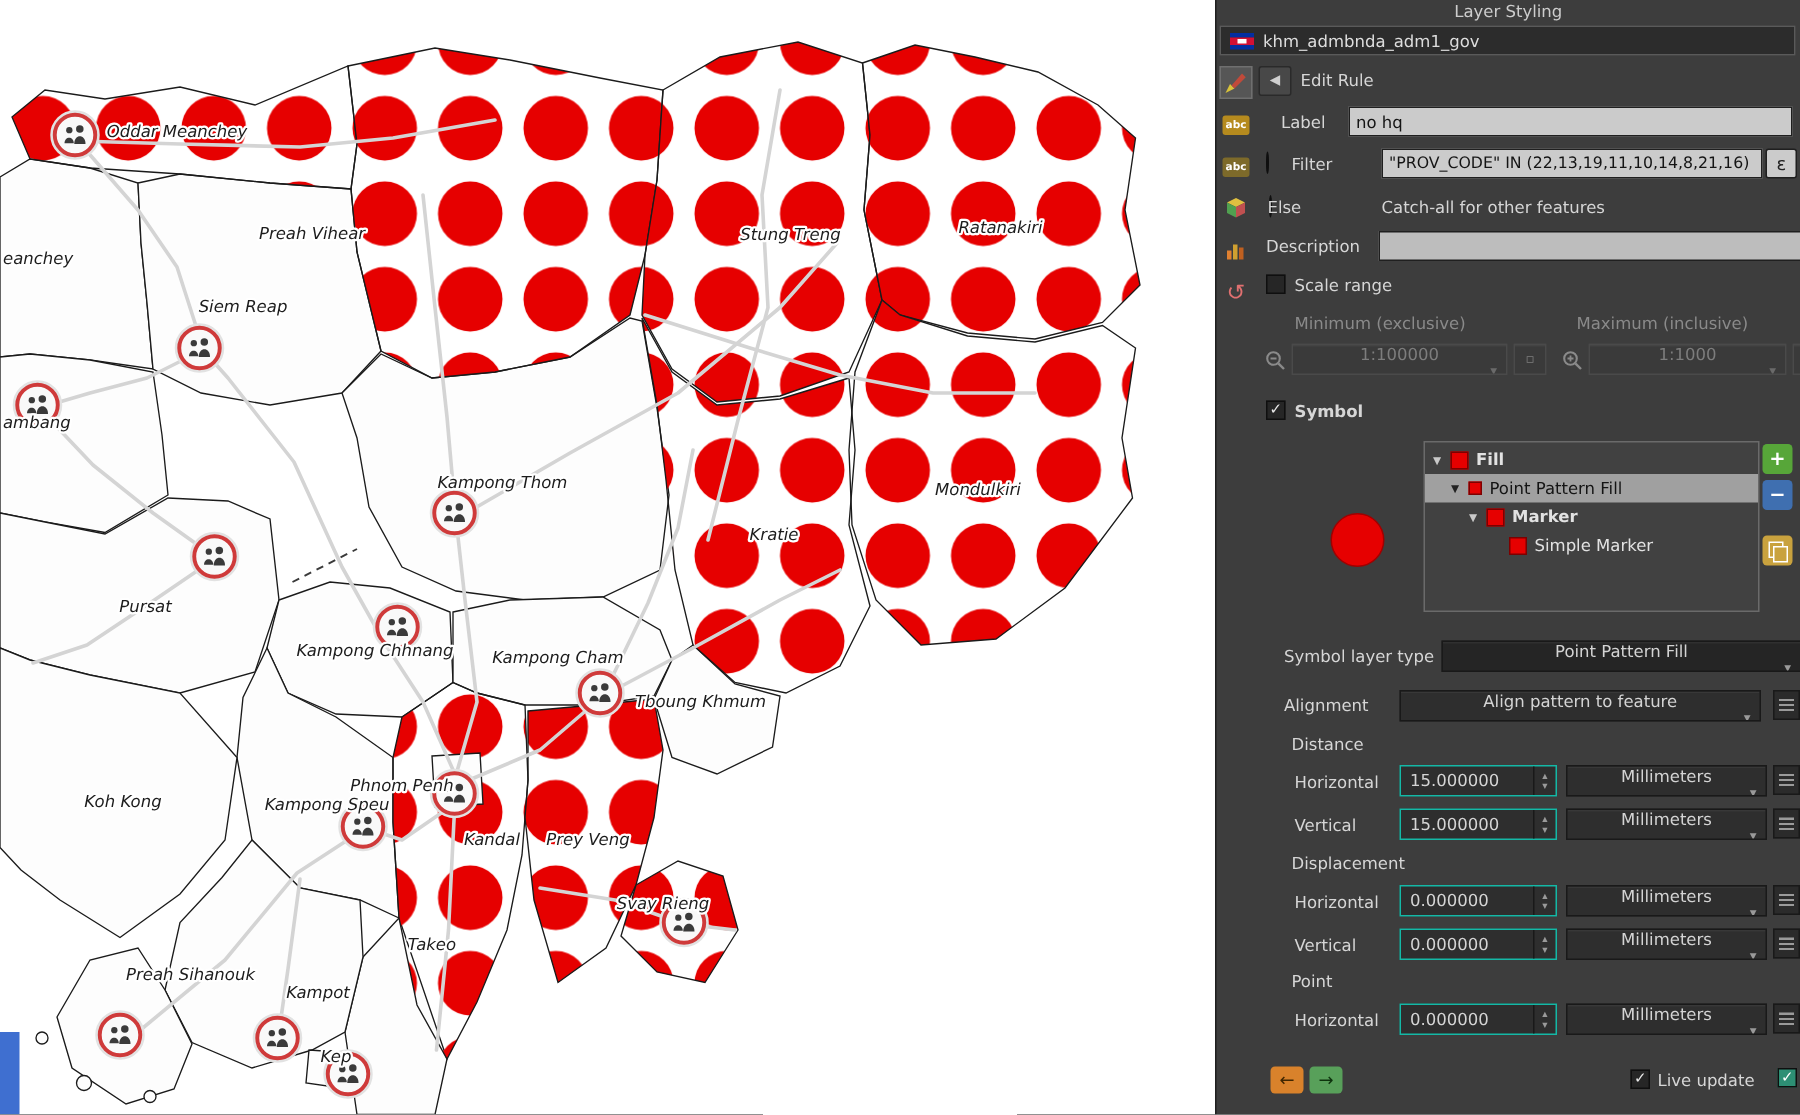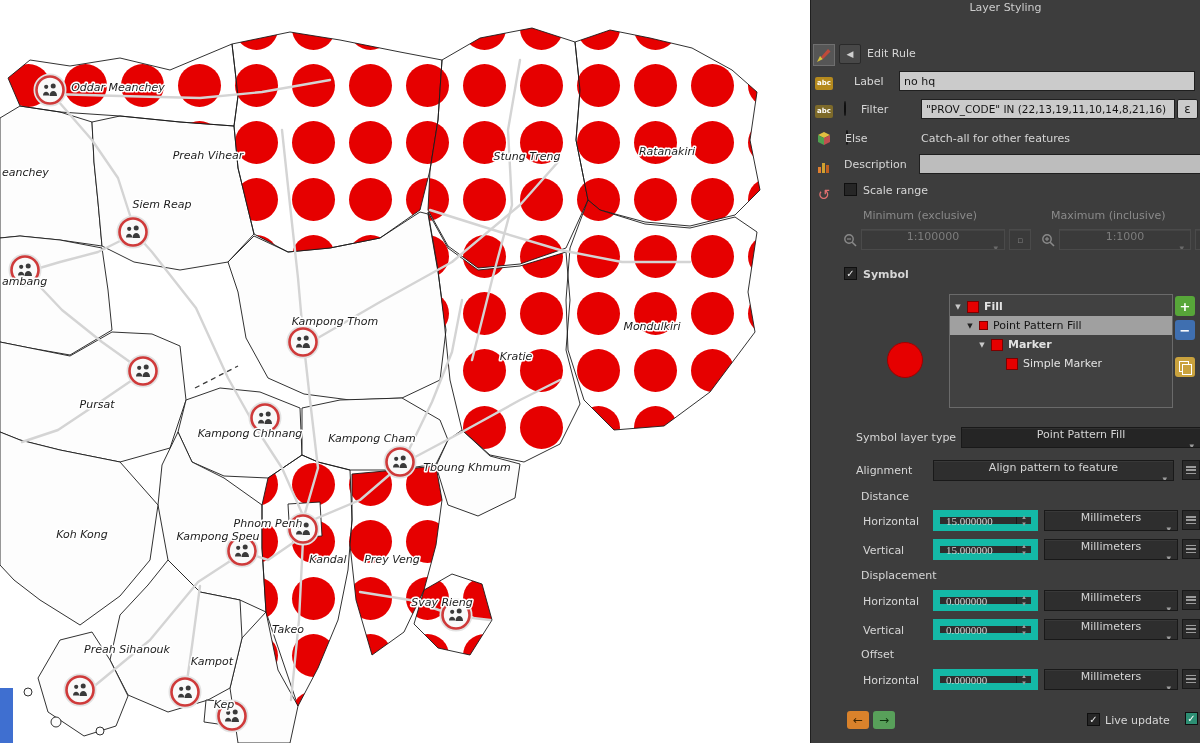--- a/index.html
+++ b/index.html
@@ -33,21 +33,21 @@
   .cb.teal{background:#2d8f74;color:#fff;}
   .radio{width:12px;height:12px;border-radius:50%;background:#262626;border:1px solid #0f0f0f;box-sizing:border-box;position:relative;}
   .radio.on::after{content:"";position:absolute;inset:3px;border-radius:50%;background:#dcdcdc;}
   .lbl{color:#d6d6d6;}
   .lbl.dim{color:#8a8a8a;}
   .sect{color:#d6d6d6;}
   .combo{background:#2e2e2e;border:1px solid #191919;color:#d4d4d4;height:21px;display:flex;align-items:center;padding:0 6px;box-sizing:border-box;box-shadow:inset 0 1px 0 rgba(255,255,255,0.05);white-space:nowrap;overflow:hidden;flex-direction:column;}
   .combo .arrow{margin-left:auto;color:#9a9a9a;font-size:9px;padding-left:6px;}
   .combo.disabled{background:#3a3a3a;border-color:#4a4a4a;color:#7d7d7d;}
   .combo.disabled .arrow{color:#6a6a6a;}
-  .spin{background:#2e2e2e;border:7px solid #14b8a6;color:#d4d4d4;height:21px;display:flex;align-items:center;padding:0 0 0 6px;box-sizing:border-box;font-family:Liberation Serif, serif;}
+  .spin{background:#2e2e2e;border:1px solid #14b8a6;color:#d4d4d4;height:21px;display:flex;align-items:center;padding:0 0 0 6px;box-sizing:border-box;}
   .spin .val{flex:1;overflow:hidden;white-space:nowrap;}
   .spin .btns{width:14px;height:100%;border-left:1px solid #191919;display:flex;flex-direction:column;align-items:center;justify-content:center;color:#9a9a9a;font-size:7px;line-height:7px;}
   .ddbtn{width:18px;height:20px;background:#2b2b2b;border:1px solid #191919;display:flex;align-items:center;justify-content:center;box-sizing:border-box;}
   .ddlines{width:10px;height:9px;background:repeating-linear-gradient(to bottom,#9a9a9a 0 1.5px,transparent 1.5px 3.4px);}
   .tree{left:138px;top:294px;width:224px;height:114px;background:#414141;border:1px solid #6a6a6a;box-sizing:border-box;padding-top:2px;}
   .trow{height:19px;display:flex;align-items:center;gap:5px;color:#e2e2e2;}
   .trow .exp{font-size:7px;color:#c9c9c9;width:8px;text-align:center;}
   .trow.sel{background:#a0a0a0;color:#141414;}
   .trow.sel .exp{color:#222;}
   .sq{width:12px;height:12px;background:#e60000;border:1px solid #7d0000;box-sizing:border-box;}
@@ -181,20 +181,29 @@
           <text x="127" y="653" class="maplabel" text-anchor="middle">Preah Sihanouk</text>
           <text x="224" y="708" class="maplabel" text-anchor="middle">Kep</text>
         </g>
     </svg>
     <div class="blue-corner"></div>
   </div>
 
   <div class="panel">
     <div class="abs panel-title">Layer Styling</div>
 
+    <div class="abs layerbar">
+      <span class="flag">
+          <span class="b" style="top:0"></span>
+          <span class="r"></span>
+          <span class="b" style="top:8px"></span>
+          <span class="t"></span>
+        </span>
+      <span>khm_admbnda_adm1_gov</span>
+    </div>
 
     
     <div class="abs tab active" style="top:44px">
       <svg width="16" height="16" viewBox="0 0 16 16">
           <path d="M1 15 L4 9 L7 12 Z" fill="#d8c23a"></path>
           <path d="M5 10 L12 2 L14.5 4.5 L7 12 Z" fill="#c04a3a"></path>
         </svg>
     </div>
     <div class="abs tab" style="top:72px">
       <span class="abcchip">abc</span>
@@ -412,21 +421,21 @@
     </div>
     <div class="abs combo" style="left:233px;top:619px;width:134px">
       <span>Millimeters</span>
       <span class="arrow">▾</span>
     </div>
     <div class="abs ddbtn" style="left:371px;top:619px">
         <span class="ddlines"></span>
       </div>
 
     
-    <div class="abs sect" style="left:50px;top:648px">Offset</div>
+    <div class="abs sect" style="left:50px;top:648px">Point</div>
 
     <div class="abs lbl" style="left:52px;top:674px">Horizontal</div>
     <div class="abs spin" style="left:122px;top:669px;width:105px">
       <span class="val">0.000000</span>
       <span class="btns">
           <span>▴</span>
           <span>▾</span>
         </span>
     </div>
     <div class="abs combo" style="left:233px;top:669px;width:134px">

